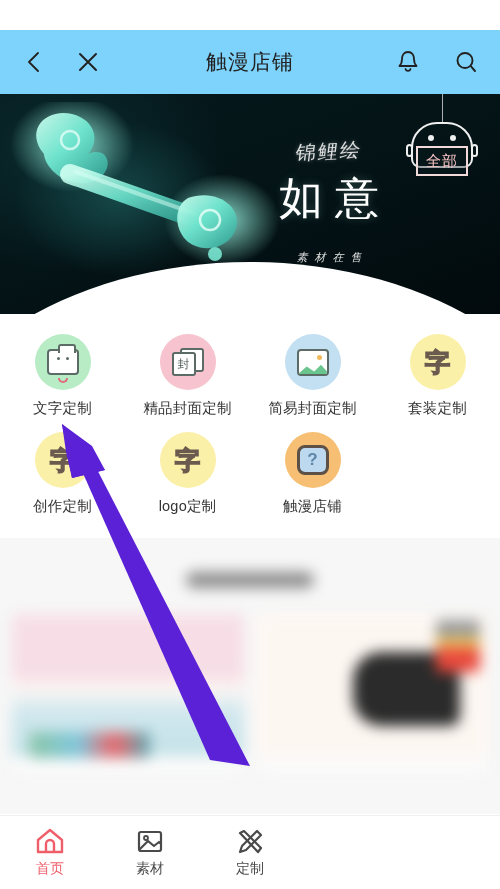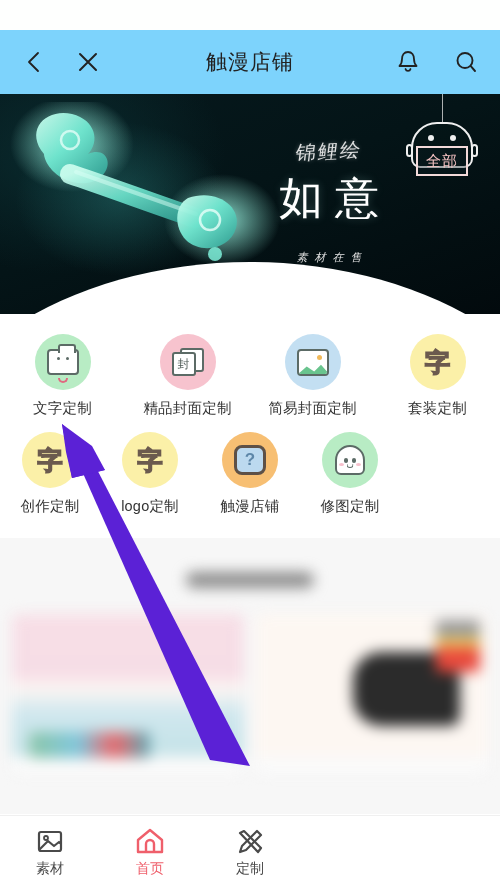--- a/index.html
+++ b/index.html
@@ -376,70 +376,58 @@
         <div class="cell-label">logo定制</div>
       </div>
 
       <div class="cell">
         <div class="bubble" style="background:#f7bf73">
           <div class="g-q">?</div>
         </div>
         <div class="cell-label">触漫店铺</div>
       </div>
 
-      <div class="cell">
-        <div class="bubble" style="background:#b8ecc4">
-          <div class="g-ghost">
-            <div class="e l"></div>
-              <div class="e r"></div>
-            <div class="bl l"></div>
-              <div class="bl r"></div>
-            <div class="m"></div>
-          </div>
-        </div>
-        <div class="cell-label">修图定制</div>
-      </div>
 
       <div class="cell"></div>
     </div>
   </div>
 
   <div class="content">
     <div class="blurwrap">
       <div class="sec-title"></div>
       <div class="cards">
         <div class="card card-a">
           <div class="card-strip"></div>
         </div>
         <div class="card card-b">
           <div class="card-strip"></div>
         </div>
       </div>
     </div>
   </div>
 
   <div class="tabbar">
+
+    <div class="tab active">
+      <svg width="30" height="28" viewBox="0 0 30 28" aria-hidden="true">
+        <path d="M3 13 L15 3 L27 13 V25 H3 Z" fill="none" stroke="#ef5f6b" stroke-width="2.4" stroke-linejoin="round"></path>
+        <path d="M11 25 V17 a4 4 0 0 1 8 0 V25" fill="none" stroke="#ef5f6b" stroke-width="2.4" stroke-linejoin="round"></path>
+      </svg>
+      <div class="tab-label">首页</div>
+    </div>
 
     <div class="tab">
       <svg width="30" height="28" viewBox="0 0 30 28" aria-hidden="true">
         <rect x="4" y="5" width="22" height="19" rx="2" fill="none" stroke="#4a4a4a" stroke-width="2.2"></rect>
         <circle cx="11" cy="11" r="2" fill="none" stroke="#4a4a4a" stroke-width="1.8"></circle>
         <path d="M5 22 L13 14 L19 19 L24 15 L25 16" fill="none" stroke="#4a4a4a" stroke-width="2.2" stroke-linejoin="round" stroke-linecap="round"></path>
       </svg>
       <div class="tab-label">素材</div>
     </div>
 
-    <div class="tab active">
-      <svg width="30" height="28" viewBox="0 0 30 28" aria-hidden="true">
-        <path d="M3 13 L15 3 L27 13 V25 H3 Z" fill="none" stroke="#ef5f6b" stroke-width="2.4" stroke-linejoin="round"></path>
-        <path d="M11 25 V17 a4 4 0 0 1 8 0 V25" fill="none" stroke="#ef5f6b" stroke-width="2.4" stroke-linejoin="round"></path>
-      </svg>
-      <div class="tab-label">首页</div>
-    </div>
-
     <div class="tab">
       <svg width="30" height="28" viewBox="0 0 30 28" aria-hidden="true">
         <path d="M22 4 L26 8 L11 23 L5 25 L7 19 Z" fill="none" stroke="#4a4a4a" stroke-width="2.2" stroke-linejoin="round"></path>
         <path d="M5 6 L9 4 L26 21 L23 25 Z" fill="none" stroke="#4a4a4a" stroke-width="2.2" stroke-linejoin="round"></path>
       </svg>
       <div class="tab-label">定制</div>
     </div>
   </div>
 
   <svg class="anno" viewBox="0 0 500 889" aria-hidden="true">

